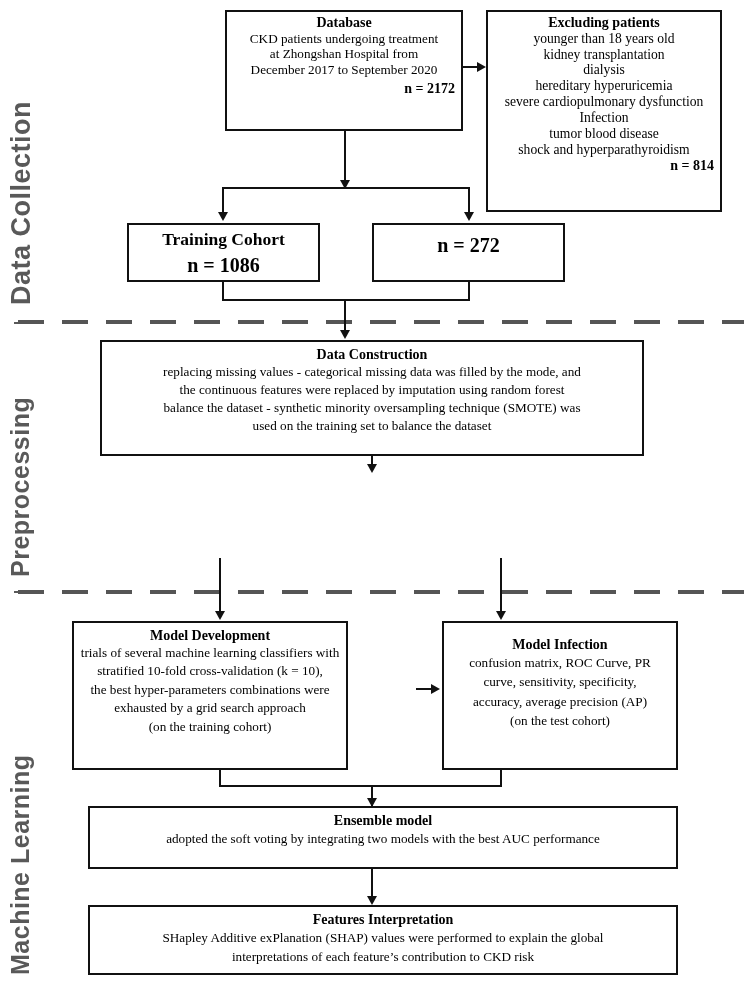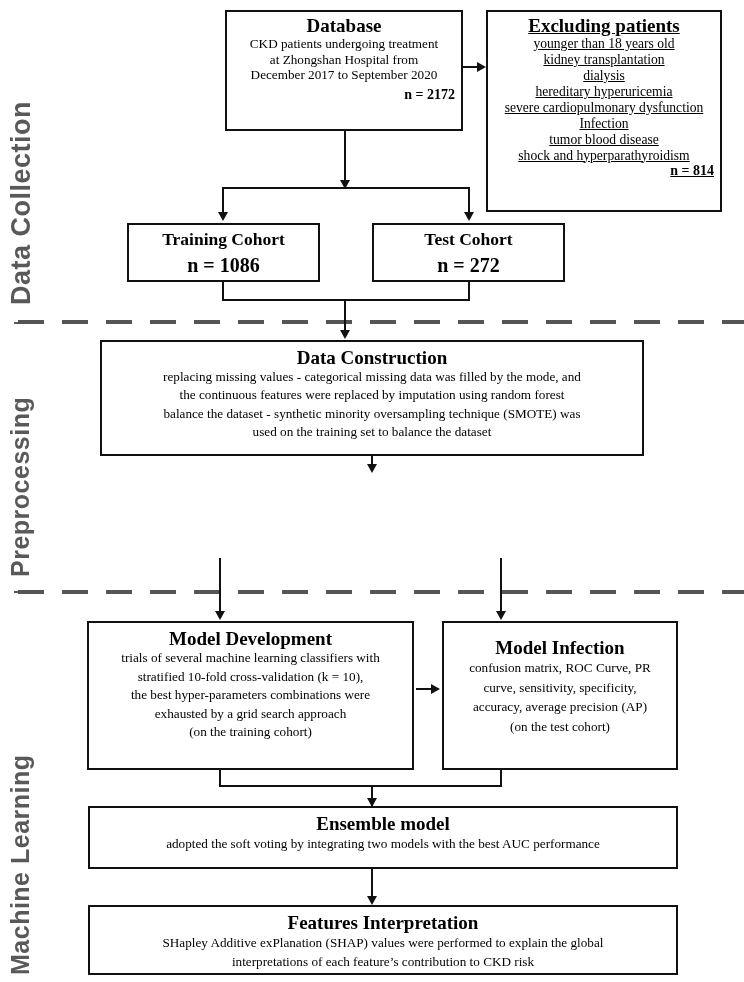--- a/index.html
+++ b/index.html
@@ -52,21 +52,21 @@
   }
   .node .body .line { display: block; }
   .node .count {
     display: block;
     font-family: "Liberation Serif", serif;
     font-weight: bold;
     line-height: 1.2;
   }
 
   
-  .t-lg .title { font-size: 19px; }
+  .t-lg .title { font-size: 14px; }
   .t-md .title { font-size: 17.5px; }
   .b-13 .body { font-size: 13.2px; }
   .b-135 .body { font-size: 13.6px; }
 
   .c-lg .count { font-size: 14px; text-align: right; }
   .c-md .count { font-size: 20px; }
 
   
   .vline, .hline {
     position: absolute;
@@ -158,57 +158,56 @@
   <div class="node t-lg b-13 c-lg" style="left:225px; top:10px; width:238px; height:121px;">
     <span class="title">Database</span>
     <span class="body">
       <span class="line">CKD patients undergoing treatment</span>
       <span class="line">at Zhongshan Hospital from</span>
       <span class="line">December 2017 to September 2020</span>
     </span>
     <span class="count" style="margin-top:4px;">n = 2172</span>
   </div>
 
-  <div class="node t-lg b-135 c-lg" style="left:486px; top:10px; width:236px; height:202px;text-decoration:underline;">
+  <div class="node t-lg b-135 c-lg" style="left:486px; top:10px; width:236px; height:202px;">
     <span class="title">Excluding patients</span>
     <span class="body">
       <span class="line">younger than 18 years old</span>
       <span class="line">kidney transplantation</span>
       <span class="line">dialysis</span>
       <span class="line">hereditary hyperuricemia</span>
       <span class="line">severe cardiopulmonary dysfunction</span>
       <span class="line">Infection</span>
       <span class="line">tumor blood disease</span>
       <span class="line">shock and hyperparathyroidism</span>
     </span>
     <span class="count">n = 814</span>
   </div>
 
   <div class="node t-md c-md" style="left:127px; top:223px; width:193px; height:59px; padding-top:5px;">
     <span class="title">Training Cohort</span>
     <span class="count" style="margin-top:3px;">n = 1086</span>
   </div>
 
   <div class="node t-md c-md" style="left:372px; top:223px; width:193px; height:59px; padding-top:5px;">
-    <span class="title">Test Cohort</span>
     <span class="count" style="margin-top:3px;">n = 272</span>
   </div>
 
   <div class="node t-lg b-13" style="left:100px; top:340px; width:544px; height:116px; padding-top:5px;">
     <span class="title">Data Construction</span>
     <span class="body" style="line-height:1.38;">
       <span class="line">replacing missing values -  categorical missing data was filled by the mode, and</span>
       <span class="line">the continuous features were replaced by imputation using random forest</span>
       <span class="line">balance the dataset - synthetic minority oversampling technique (SMOTE) was</span>
       <span class="line">used on the training set to balance the dataset</span>
     </span>
   </div>
 
 
-  <div class="node t-lg b-13" style="left:87px; top:621px; width:327px; height:149px; padding-top:5px;">
+  <div class="node t-lg b-13" style="left:72px; top:621px; width:276px; height:149px; padding-top:5px;">
     <span class="title">Model Development</span>
     <span class="body" style="line-height:1.4;">
       <span class="line">trials of several machine learning classifiers with</span>
       <span class="line">stratified 10-fold cross-validation (k = 10),</span>
       <span class="line">the best hyper-parameters combinations were</span>
       <span class="line">exhausted by a grid search approach</span>
       <span class="line">(on the training cohort)</span>
     </span>
   </div>
 

